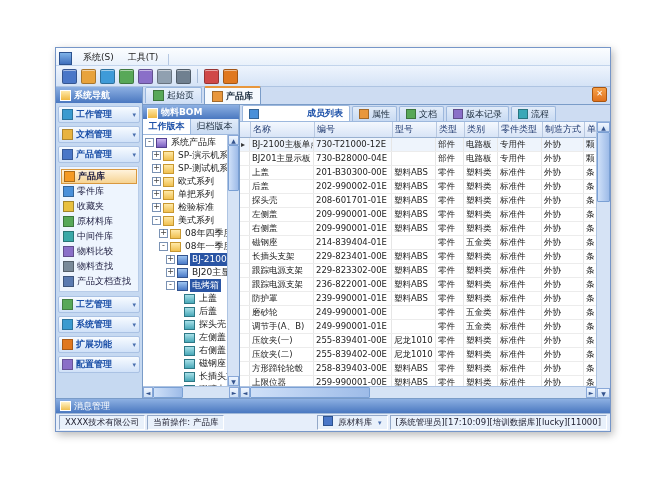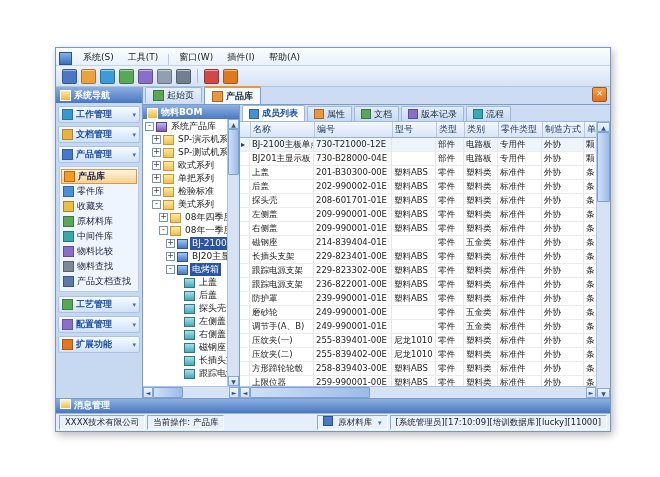--- a/index.html
+++ b/index.html
@@ -85,42 +85,42 @@
   .vthumb{width:11px;height:64px;}
   .hthumb{height:11px;width:40px;}
   .strack{flex:1 1 auto;}
   .vscroll .sarr.down{margin-top:auto;}
   
   .right{flex:1 1 auto;display:flex;flex-direction:column;min-width:0;background:#fff;}
   .dtabs{height:16px;background:#cddcf2;border-bottom:1px solid #9db8dd;display:flex;align-items:flex-end;
     padding-left:2px;flex:0 0 auto;}
   .dtab{height:14px;display:flex;align-items:center;padding:0 6px;font-size:9px;color:#234;margin-right:2px;
     background:linear-gradient(#e2ecf9,#c8daf2);border:1px solid #9db8dd;border-bottom:none;border-radius:2px 2px 0 0;cursor:default;}
-  .dtab.active{background:#ffffff;font-weight:bold;color:#1c50a8;height:15px;}
+  .dtab.active{background:#ffffff;font-weight:bold;color:#1c50a8;height:15px;gap:45px;}
   .dtabic{width:8px;height:8px;border:1px solid rgba(0,0,0,.3);margin-right:3px;}
   .grid{flex:1 1 auto;display:flex;min-height:0;}
   .gridmain{flex:1 1 auto;display:flex;flex-direction:column;min-width:0;overflow:hidden;}
   .ghead{height:15px;display:flex;flex:0 0 auto;background:linear-gradient(#f4f8fe,#d8e4f6);border-bottom:1px solid #98b0d0;overflow:hidden;}
   .ghead::before{content:"";width:10px;flex:0 0 auto;border-right:1px solid #b8c8e0;}
   .hc{font-size:9px;color:#203a70;line-height:14px;padding:0 2px;border-right:1px solid #b8c8e0;
     box-sizing:border-box;flex:0 0 auto;white-space:nowrap;overflow:hidden;}
   .hc:nth-of-type(1){width:64px;} .hc:nth-of-type(2){width:78px;} .hc:nth-of-type(3){width:44px;}
   .hc:nth-of-type(4){width:28px;} .hc:nth-of-type(5){width:34px;} .hc:nth-of-type(6){width:44px;}
   .hc:nth-of-type(7){width:42px;} .hc:nth-of-type(8){width:24px;}
   .gbody{flex:1 1 auto;overflow:hidden;background:#fff;}
   .trw{height:13px;display:flex;border-bottom:1px solid #ececec;overflow:hidden;cursor:default;}
   .trw.sel{background:#eef4fc;}
   .c{font-size:8.5px;color:#222;line-height:12px;padding:0 2px;border-right:1px solid #e6e6e6;
     box-sizing:border-box;flex:0 0 auto;white-space:nowrap;overflow:hidden;}
   .c0{width:10px;padding:0;} .trw.sel .c0::before{content:"▸";font-size:8px;color:#333;margin-left:1px;}
   .c1{width:64px;} .c2{width:78px;} .c3{width:44px;} .c4{width:28px;} .c5{width:34px;}
   .c6{width:44px;} .c7{width:42px;} .c8{width:24px;}
   
   .msgbar{height:14px;background:linear-gradient(#8db0e2,#4a78c0);border-top:1px solid #7a9cc8;display:flex;
-    align-items:flex-start;color:#fff;font-size:9px;font-weight:bold;padding-left:4px;flex:0 0 auto;}
+    align-items:center;color:#fff;font-size:9px;font-weight:normal;padding-left:4px;flex:0 0 auto;}
   .msgico{width:9px;height:8px;background:linear-gradient(#fff3c8,#f0c050);border:1px solid #fff;margin-right:3px;}
   .statusbar{height:17px;background:#e6eefa;border-top:1px solid #a0b8d8;display:flex;align-items:center;
     font-size:8.5px;color:#223;padding:0 2px;flex:0 0 auto;}
   .scell{height:13px;line-height:13px;padding:0 5px;margin:0 1px;border:1px solid;border-color:#93a8c8 #fff #fff #93a8c8;
     white-space:nowrap;overflow:hidden;background:#e9f1fb;}
   .sspacer{flex:1 1 auto;}
   .sgrid{display:inline-block;width:8px;height:8px;background:#4a77c8;border:1px solid #2c528f;margin-right:3px;vertical-align:-1px;}
   .sdrop::after{content:"▾";color:#4a6fae;font-size:7px;margin-left:3px;}
 </style>
 </head>
@@ -129,26 +129,20 @@
 <div class="window">
 
   <div class="menubar">
     <span class="appicon"></span>
     <div class="mgroup">
 
     <span class="mitem">系统(S)</span>
         <span class="mitem">工具(T)</span>
       </div>
     <span class="msep"></span>
-    <div class="mgroup">
-
-    <span class="mitem">窗口(W)</span>
-        <span class="mitem">插件(I)</span>
-        <span class="mitem">帮助(A)</span>
-      </div>
   </div>
 
   <div class="toolbar">
     <div class="mgroup">
 
     <span class="tbico" style="background: rgb(74, 119, 200);"></span>
         <span class="tbico" style="background: rgb(232, 163, 61);"></span>
         <span class="tbico" style="background: rgb(63, 155, 216);"></span>
         <span class="tbico" style="background: rgb(88, 168, 88);"></span>
         <span class="tbico" style="background: rgb(138, 111, 200);"></span>
@@ -225,29 +219,34 @@
             </div>
           </div>
         <div>
 
         <div class="ngroup">
               <span class="ngico" style="background: rgb(88, 168, 88);"></span>
               <span class="glabel">工艺管理</span>
               <span class="garr"></span>
             </div>
             <div class="ngroup">
-              <span class="ngico" style="background: rgb(138, 111, 200);"></span>
-              <span class="glabel">配置管理</span>
+              <span class="ngico" style="background: rgb(58, 154, 208);"></span>
+              <span class="glabel">系统管理</span>
               <span class="garr"></span>
             </div>
             <div class="ngroup">
               <span class="ngico" style="background: rgb(224, 120, 32);"></span>
               <span class="glabel">扩展功能</span>
               <span class="garr"></span>
             </div>
+            <div class="ngroup">
+              <span class="ngico" style="background: rgb(138, 111, 200);"></span>
+              <span class="glabel">配置管理</span>
+              <span class="garr"></span>
+            </div>
           </div>
       </div>
     </div>
 
     <div class="main">
 
       <div class="tabstrip">
         <div class="mgroup">
 
         <div class="tab">
@@ -263,20 +262,25 @@
         <div class="closebtn"></div>
       </div>
 
       <div class="workarea">
 
         <div class="bom">
           <div class="phead">
             <span class="phico"></span>
             <span>物料BOM</span>
           </div>
+          <div class="btabs">
+
+          <div class="btab active">工作版本</div>
+              <div class="btab">归档版本</div>
+            </div>
           <div class="treewrap">
             <div class="tree">
 
             <div class="trow" style="padding-left: 2px;">
                   <span class="expander">-</span>
                   <span class="ic ic-root"></span>
                   <span class="tlabel">系统产品库</span>
                 </div>
                 <div class="trow" style="padding-left: 9px;">
                   <span class="expander">+</span>

